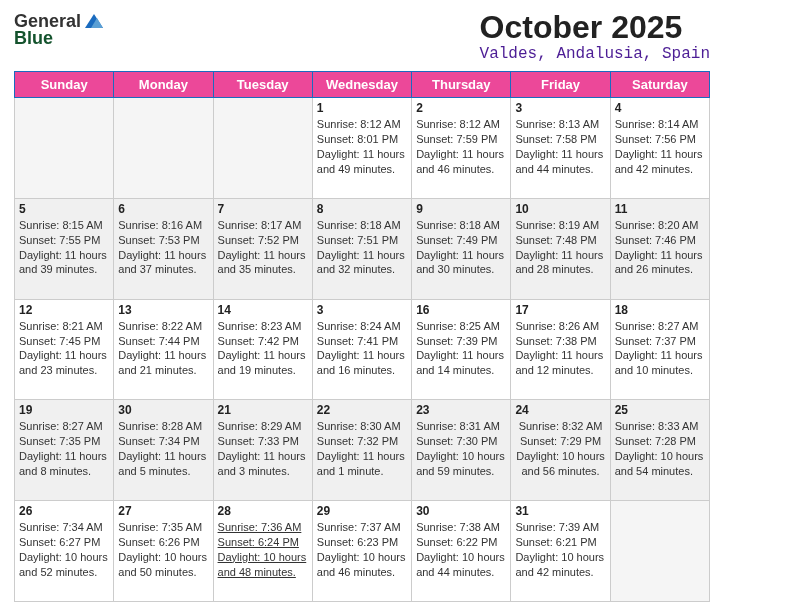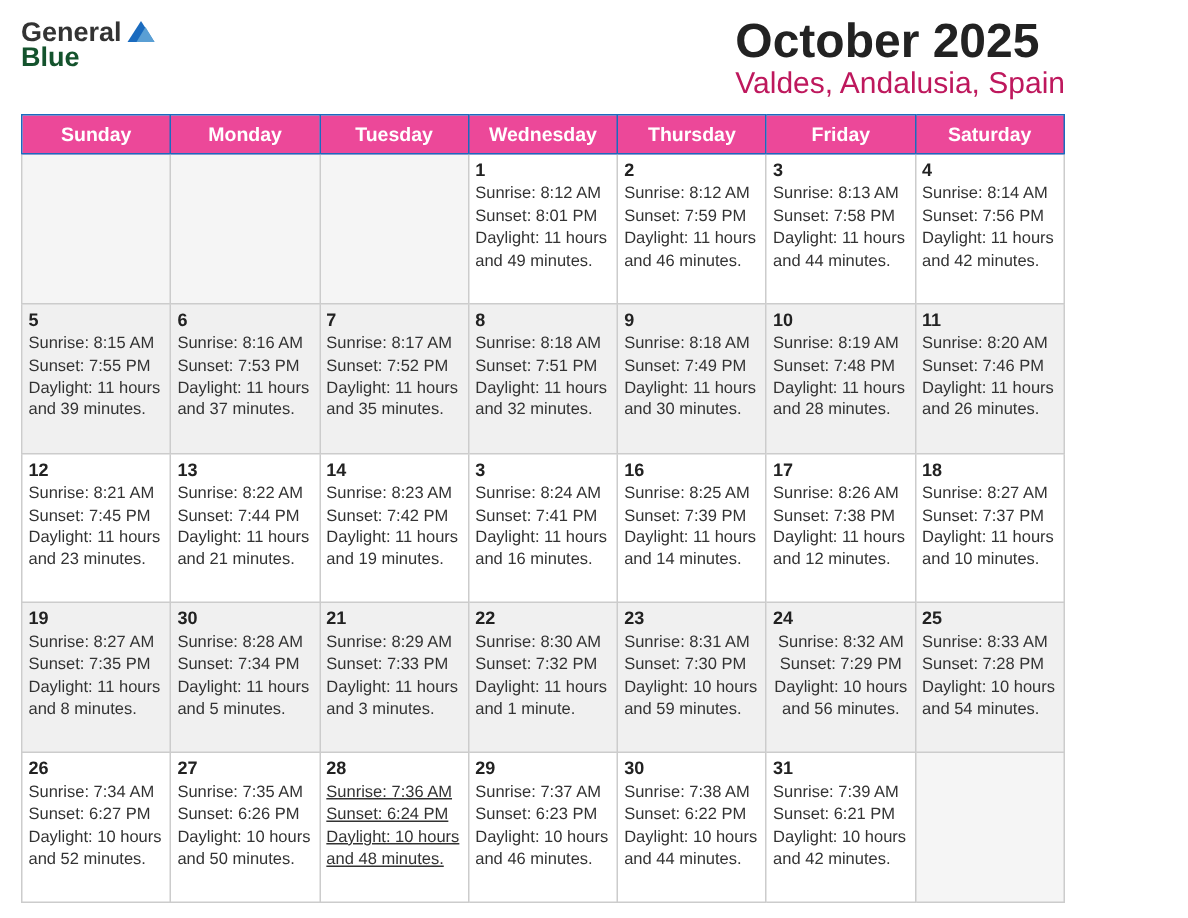--- a/index.html
+++ b/index.html
@@ -46,22 +46,23 @@
     .title-block {
       text-align: left;
     }
     .month-title {
       font-size: 32px;
       font-weight: bold;
       color: #222;
       line-height: 1.1;
     }
     .location-title {
-      font-size: 20px;
-      color: #be185d;
+      font-size: 16px;
+      color: #4c1d95;
+      font-family: Liberation Mono, monospace;
     }
     .calendar {
       flex: 1;
       border: 1px solid #ccc;
       border-collapse: collapse;
       width: 100%;
       table-layout: fixed;
     }
     .calendar th {
       background: #ec4899;

